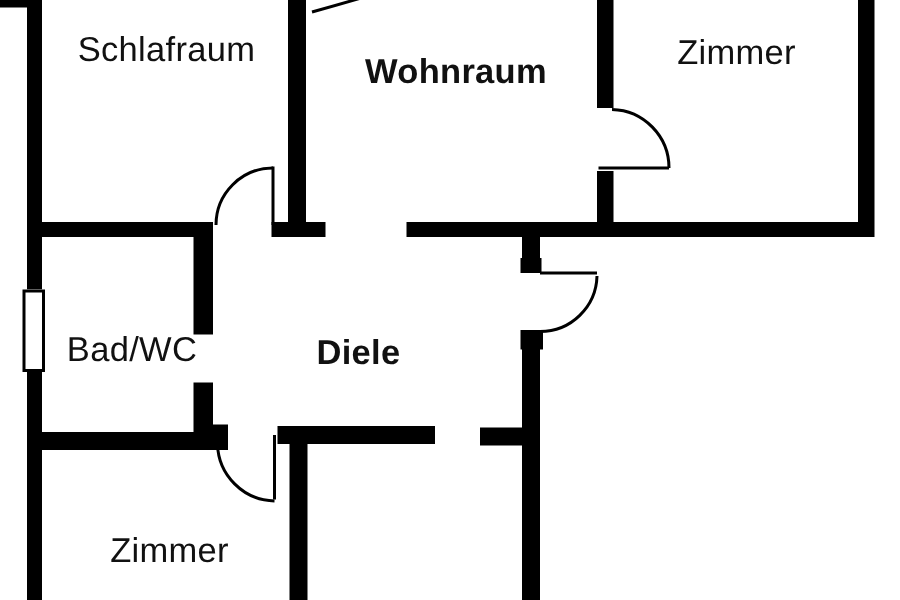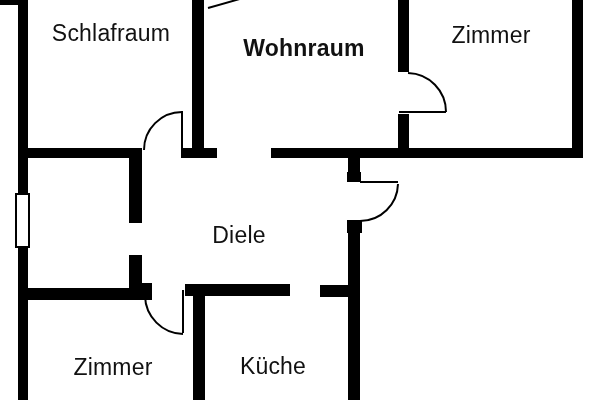--- a/index.html
+++ b/index.html
@@ -78,16 +78,16 @@
     <div class="wall" style="left: 320px; top: 285px; width: 28px; height: 12px;"></div>
     <div class="wall" style="left: 193px; top: 296px; width: 12px; height: 104px;"></div>
     <div class="wall" style="left: 348px; top: 157px; width: 12px; height: 25px;"></div>
     <div class="wall" style="left: 347px; top: 172px; width: 14px; height: 10px;"></div>
     <div class="wall" style="left: 348px; top: 222px; width: 12px; height: 178px;"></div>
     <div class="wall" style="left: 347px; top: 220px; width: 15px; height: 13px;"></div>
     <div class="window-symbol" style="left: 15px; top: 193px; width: 15px; height: 55px;"></div>
     <span class="room-label" style="left: 111px; top: 33px;">Schlafraum</span>
     <span class="room-label" style="left: 304px; top: 48px; font-weight: bold;">Wohnraum</span>
     <span class="room-label" style="left: 491px; top: 35px;">Zimmer</span>
-    <span class="room-label" style="left: 239px; top: 235px;">Diele</span>
+    <span class="room-label" style="left: 88px; top: 233px;">Bad/WC</span>
+    <span class="room-label" style="left: 239px; top: 235px; font-weight: bold;">Diele</span>
     <span class="room-label" style="left: 113px; top: 367px;">Zimmer</span>
-    <span class="room-label" style="left: 273px; top: 366px;">Küche</span>
   </div>
 
 </body></html>

